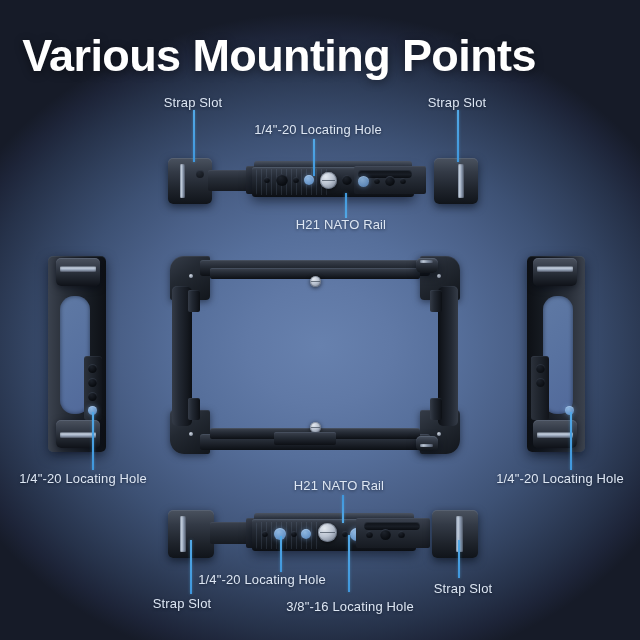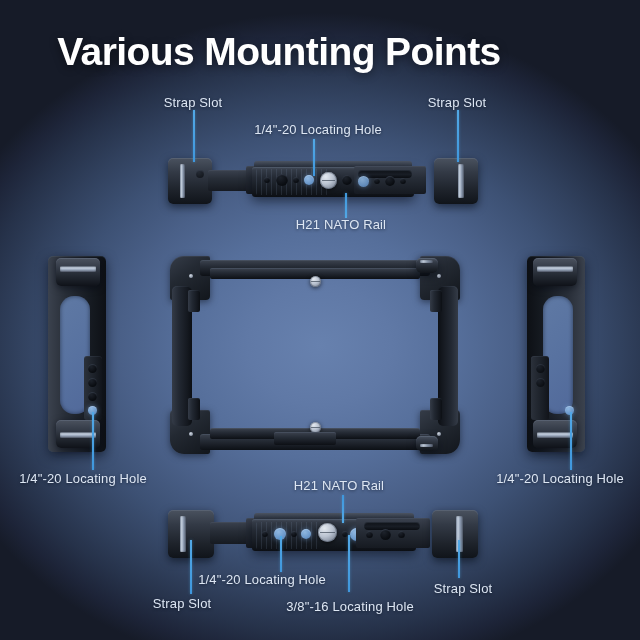--- a/index.html
+++ b/index.html
@@ -26,21 +26,21 @@
         #161b28 100%);
   }
   
   #title {
     position: absolute;
     top: 30px;
     left: 0;
     width: 558px;
     text-align: center;
     color: #ffffff;
-    font-size: 39px;
+    font-size: 45px;
     font-weight: bold;
     letter-spacing: -0.6px;
     text-shadow: 0 2px 10px rgba(0,0,0,0.45);
     white-space: nowrap;
   }
   
   .label {
     position: absolute;
     color: #dde6f3;
     font-size: 13px;

